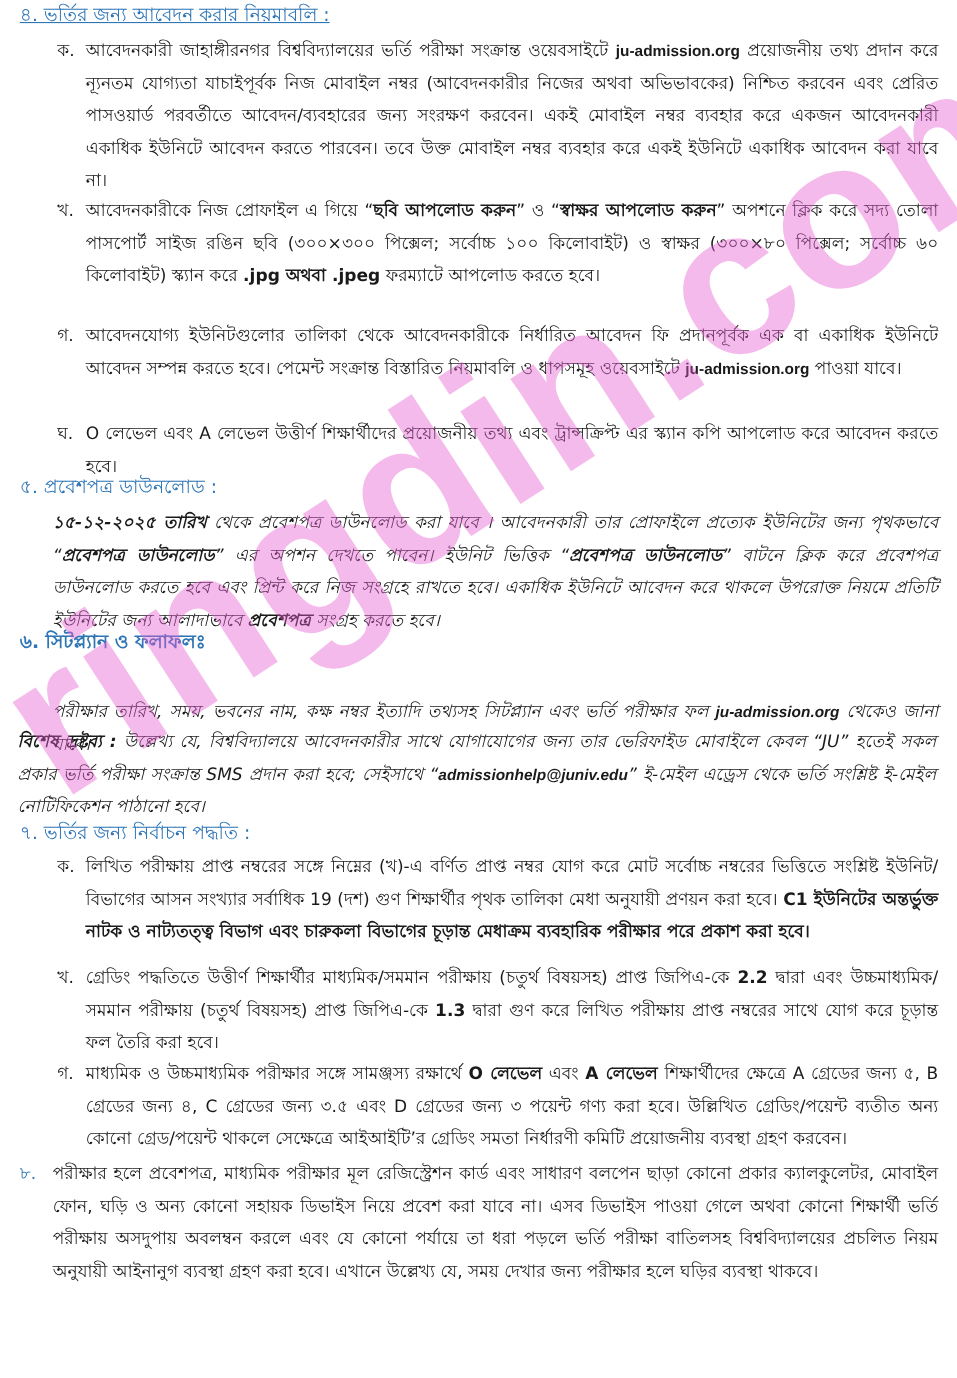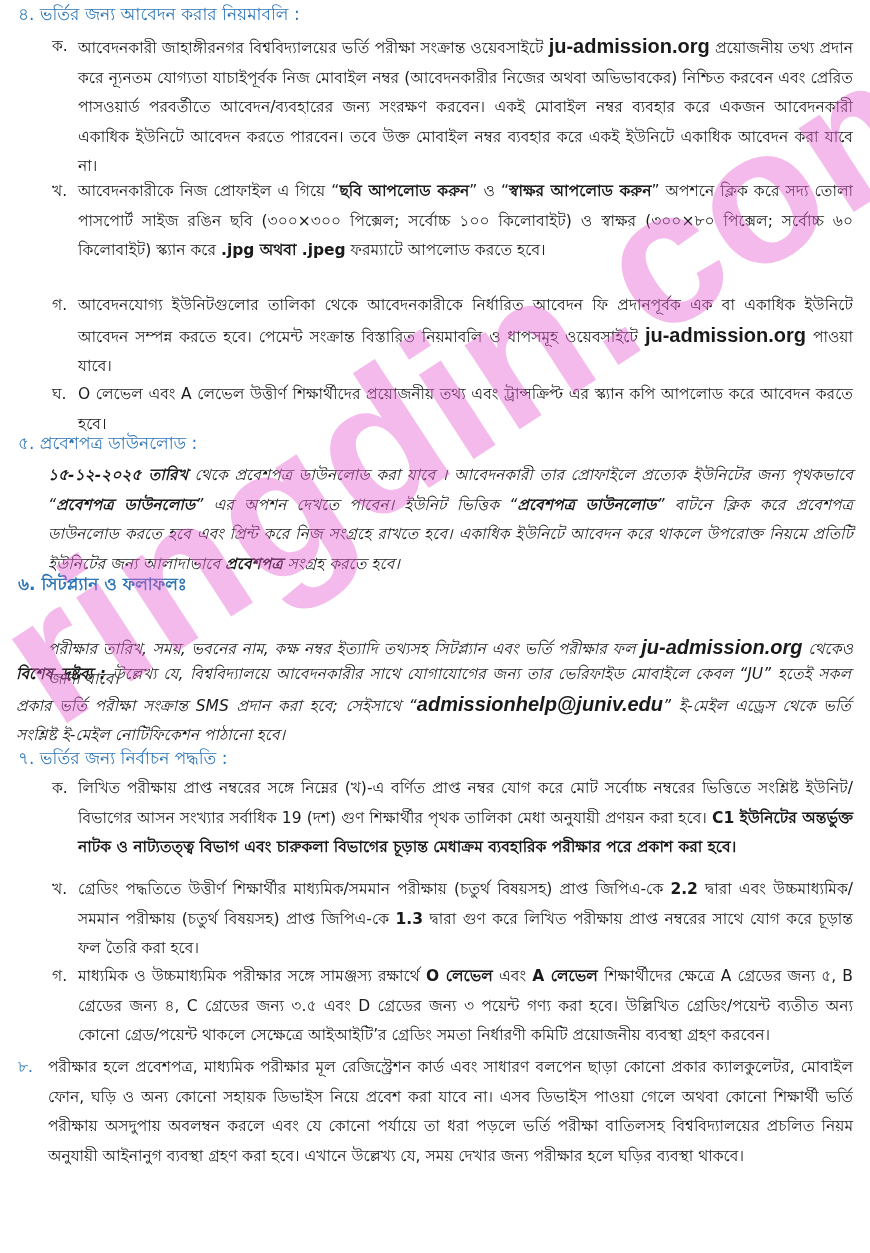--- a/index.html
+++ b/index.html
@@ -13,35 +13,35 @@
     position: absolute; color: #2e75b6; font-size: 17px; line-height: 22px;
     white-space: nowrap; left: 18px;
   }
   .item {
     position: absolute; font-size: 15.5px; line-height: 29.5px; text-align: justify;
     text-align-last: left;
   }
   .item .marker { position: absolute; left: -26px; top: 0; }
   .para { position: absolute; font-size: 15.5px; line-height: 29.5px; text-align: justify; text-align-last: left; font-style: italic; }
   b, .b { font-weight: bold; }
-  .lat { font-family: "Liberation Sans", sans-serif; font-size: 20px; }
+  .lat { font-family: "Liberation Sans", sans-serif; font-size: 14px; }
   .watermark {
     position: absolute; left: 20px; top: 580px; width: 900px;
     font-family: "Liberation Sans", sans-serif; font-weight: bold;
     font-size: 190px; line-height: 190px; color: rgba(232, 90, 210, 0.42);
     transform: rotate(-33deg); transform-origin: 0 50%; white-space: nowrap;
     letter-spacing: 2px; pointer-events: none;
   }
 </style>
 </head>
 <body>
 
 <div class="page">
 
-  <div class="heading" style="top:3px;">৪. ভর্তির জন্য আবেদন করার নিয়মাবলি :</div>
+  <div class="heading" style="top:3px;text-decoration:underline;">৪. ভর্তির জন্য আবেদন করার নিয়মাবলি :</div>
 
   <div class="item" style="left:78px; top:32px; width:775px;">
     <span class="marker">ক.</span>
     <span>আবেদনকারী জাহাঙ্গীরনগর বিশ্ববিদ্যালয়ের ভর্তি পরীক্ষা সংক্রান্ত ওয়েবসাইটে </span><b class="lat">ju-admission.org</b><span> প্রয়োজনীয় তথ্য প্রদান করে ন্যূনতম যোগ্যতা যাচাইপূর্বক নিজ মোবাইল নম্বর (আবেদনকারীর নিজের অথবা অভিভাবকের) নিশ্চিত করবেন এবং প্রেরিত পাসওয়ার্ড পরবর্তীতে আবেদন/ব্যবহারের জন্য সংরক্ষণ করবেন। একই মোবাইল নম্বর ব্যবহার করে একজন আবেদনকারী একাধিক ইউনিটে আবেদন করতে পারবেন। তবে উক্ত মোবাইল নম্বর ব্যবহার করে একই ইউনিটে একাধিক আবেদন করা যাবে না।</span>
   </div>
 
   <div class="item" style="left:78px; top:177px; width:775px;">
     <span class="marker">খ.</span>
     <span>আবেদনকারীকে নিজ প্রোফাইল এ গিয়ে “</span><b>ছবি আপলোড করুন</b><span>” ও “</span><b>স্বাক্ষর আপলোড করুন</b><span>” অপশনে ক্লিক করে সদ্য তোলা পাসপোর্ট সাইজ রঙিন ছবি (৩০০×৩০০ পিক্সেল; সর্বোচ্চ ১০০ কিলোবাইট) ও স্বাক্ষর (৩০০×৮০ পিক্সেল; সর্বোচ্চ ৬০ কিলোবাইট) স্ক্যান করে </span><b>.jpg অথবা .jpeg</b><span> ফরম্যাটে আপলোড করতে হবে।</span>
   </div>

